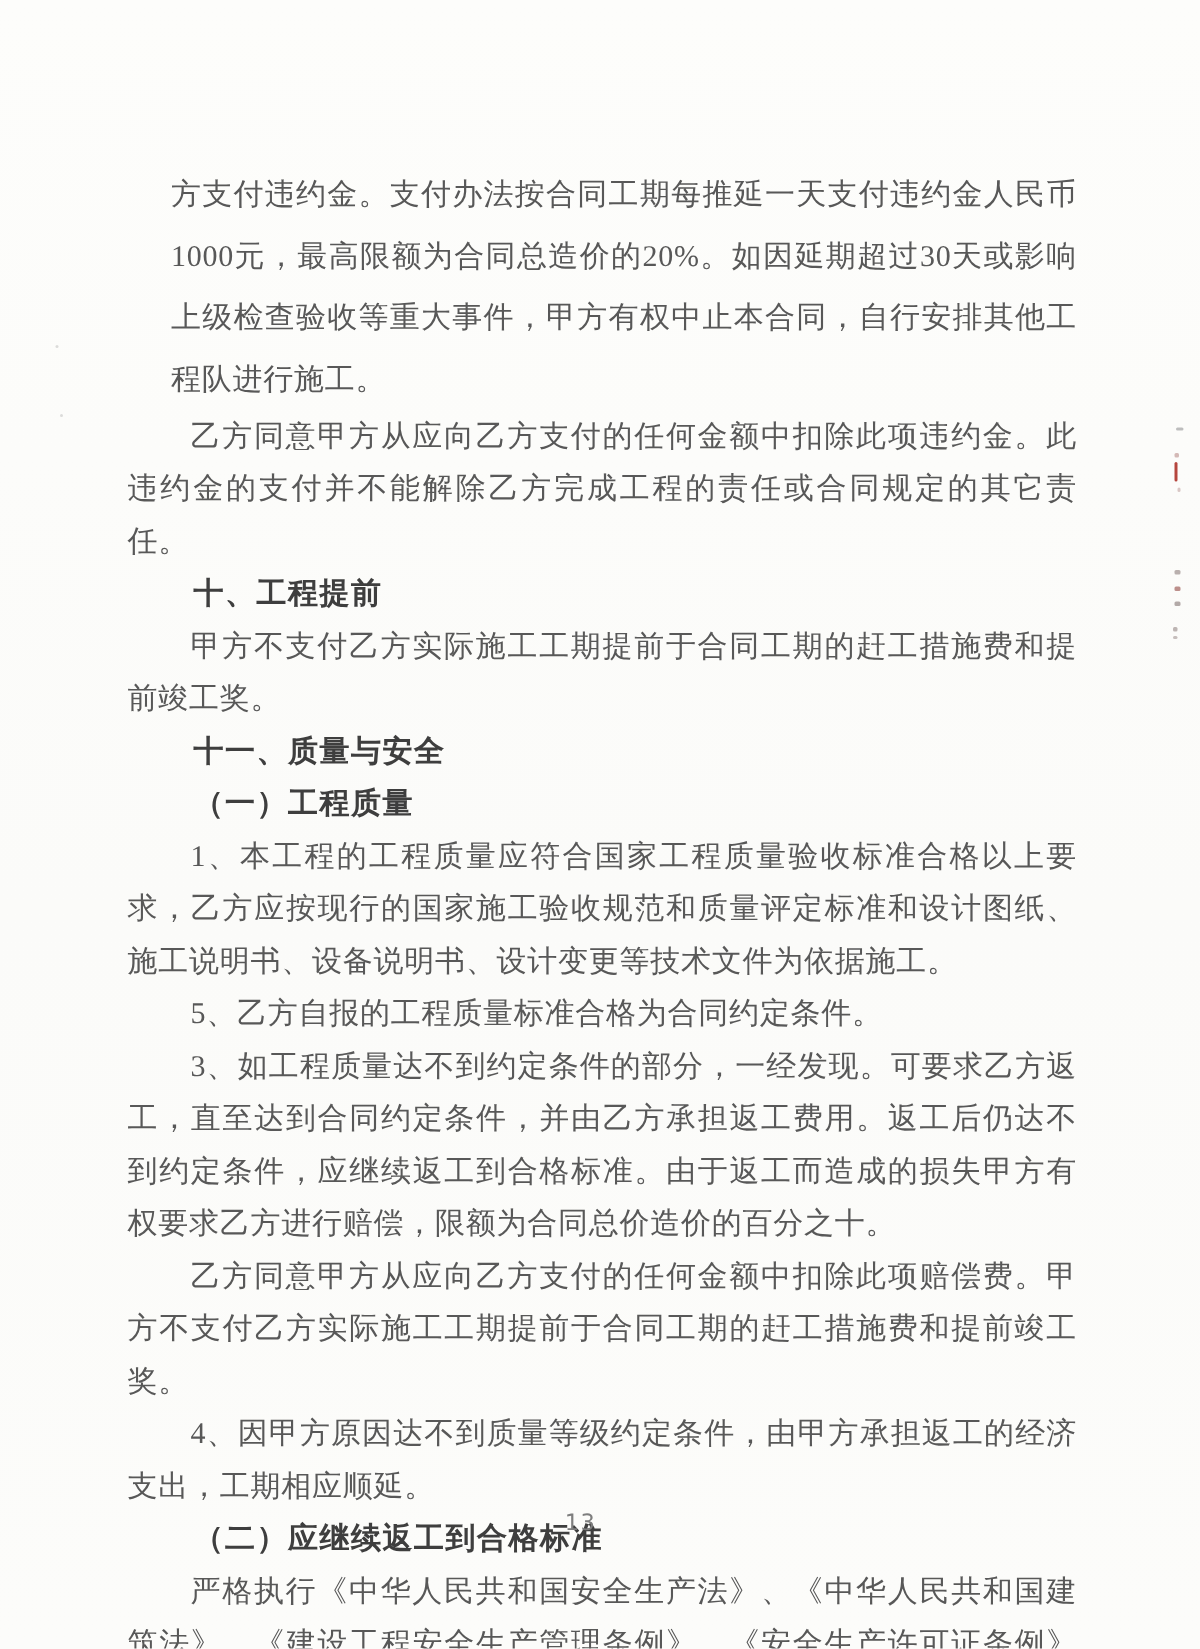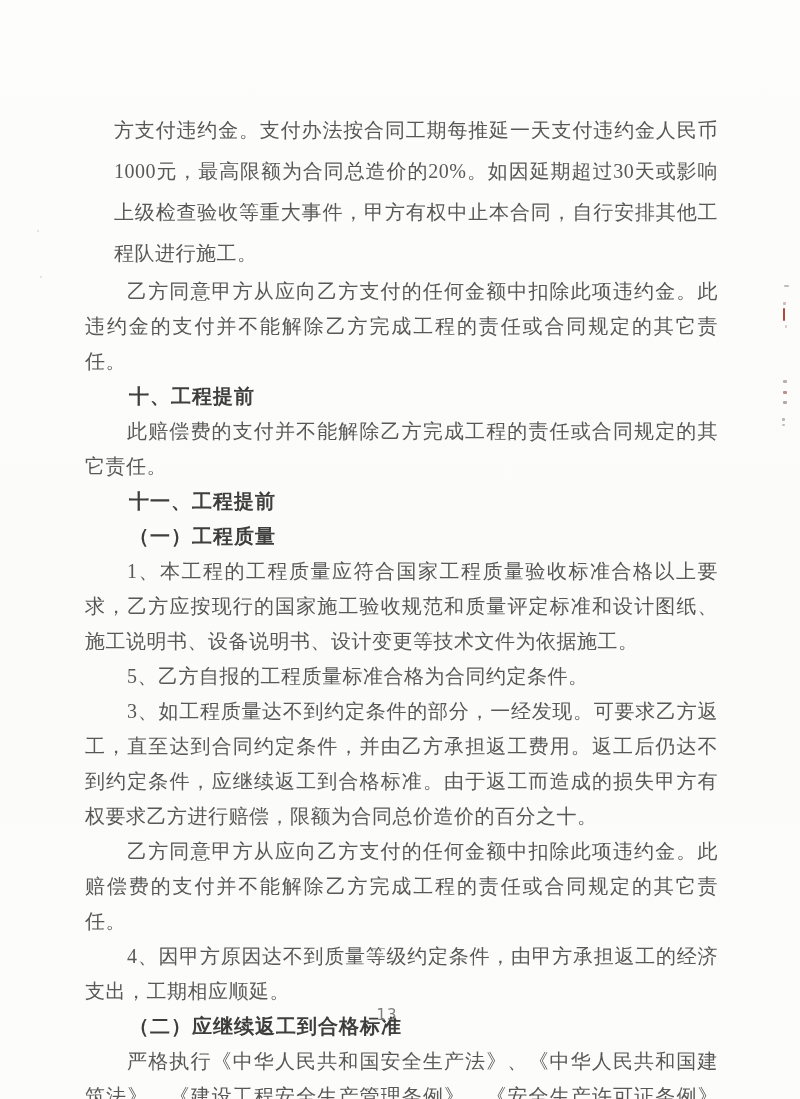--- a/index.html
+++ b/index.html
@@ -46,27 +46,27 @@
   .artifact{position:absolute;border-radius:1px;}
 </style>
 </head>
 <body>
 
 <div class="sheet">
   <div class="doc" id="doc-body">
       <p class="para wide">方支付违约金。支付办法按合同工期每推延一天支付违约金人民币1000元，最高限额为合同总造价的20%。如因延期超过30天或影响上级检查验收等重大事件，甲方有权中止本合同，自行安排其他工程队进行施工。</p>
       <p class="para ind">乙方同意甲方从应向乙方支付的任何金额中扣除此项违约金。此违约金的支付并不能解除乙方完成工程的责任或合同规定的其它责任。</p>
       <p class="hd">十、工程提前</p>
-      <p class="para ind">此赔偿费的支付并不能解除乙方完成工程的责任或合同规定的其它责任。</p>
-      <p class="hd">十一、工程提前</p>
+      <p class="para ind">甲方不支付乙方实际施工工期提前于合同工期的赶工措施费和提前竣工奖。</p>
+      <p class="hd">十一、质量与安全</p>
       <p class="hd">（一）工程质量</p>
       <p class="para ind">1、本工程的工程质量应符合国家工程质量验收标准合格以上要求，乙方应按现行的国家施工验收规范和质量评定标准和设计图纸、施工说明书、设备说明书、设计变更等技术文件为依据施工。</p>
       <p class="para ind">5、乙方自报的工程质量标准合格为合同约定条件。</p>
       <p class="para ind">3、如工程质量达不到约定条件的部分，一经发现。可要求乙方返工，直至达到合同约定条件，并由乙方承担返工费用。返工后仍达不到约定条件，应继续返工到合格标准。由于返工而造成的损失甲方有权要求乙方进行赔偿，限额为合同总价造价的百分之十。</p>
-      <p class="para ind">乙方同意甲方从应向乙方支付的任何金额中扣除此项违约金。此赔偿费的支付并不能解除乙方完成工程的责任或合同规定的其它责任。</p>
+      <p class="para ind">乙方同意甲方从应向乙方支付的任何金额中扣除此项赔偿费。甲方不支付乙方实际施工工期提前于合同工期的赶工措施费和提前竣工奖。</p>
       <p class="para ind">4、因甲方原因达不到质量等级约定条件，由甲方承担返工的经济支出，工期相应顺延。</p>
       <p class="hd">（二）应继续返工到合格标准</p>
       <p class="para ind">严格执行《中华人民共和国安全生产法》、《中华人民共和国建筑法》、《建设工程安全生产管理条例》、《安全生产许可证条例》等法律和法规的规定。</p>
     </div>
   <div class="pagenum">13</div>
   <div id="artifact-layer">
       <div class="artifact" style="left: 784px; top: 285px; width: 5px; height: 2px; background: rgb(189, 189, 189);"></div>
       <div class="artifact" style="left: 783px; top: 302px; width: 3px; height: 3px; background: rgb(212, 185, 182);"></div>
       <div class="artifact" style="left: 783px; top: 308px; width: 2px; height: 13px; background: rgb(181, 70, 62);"></div>
       <div class="artifact" style="left: 785px; top: 325px; width: 2px; height: 3px; background: rgb(217, 199, 197);"></div>

